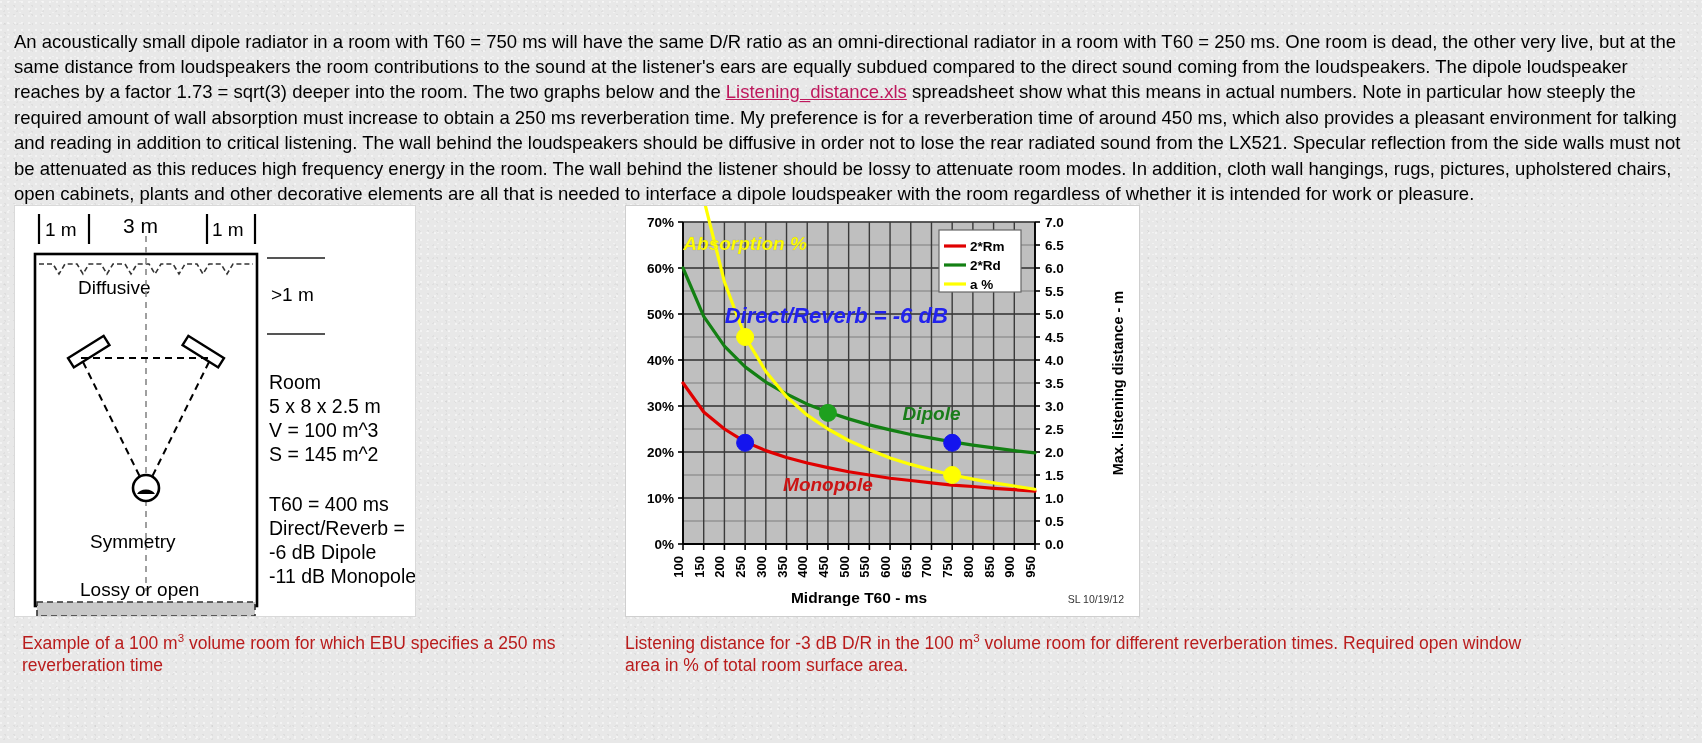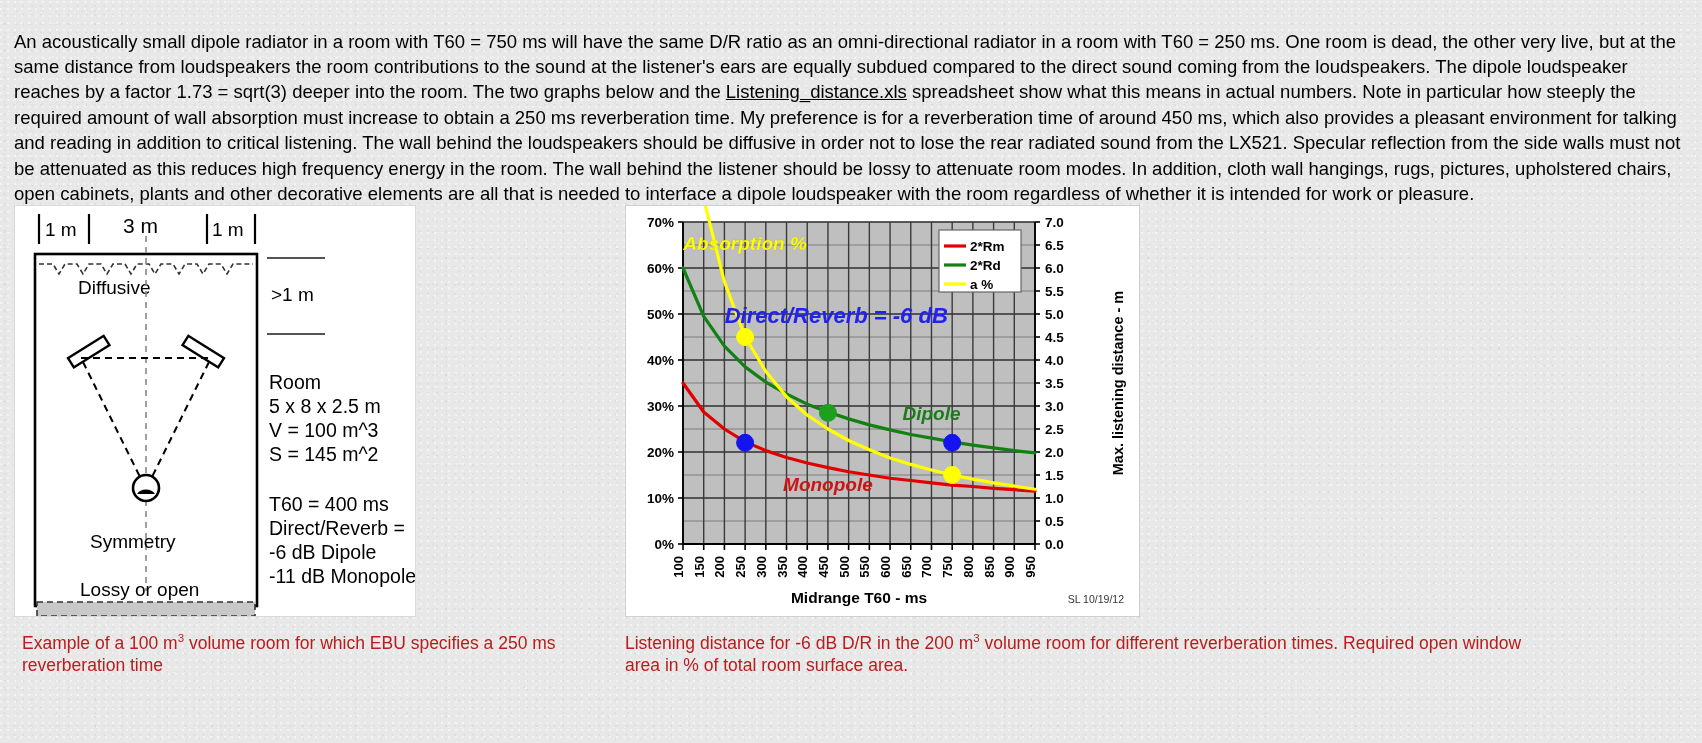--- a/index.html
+++ b/index.html
@@ -23,21 +23,21 @@
     opacity:.85;z-index:0;
   }
   .page{position:relative;z-index:1;width:1702px;height:743px;}
 
   
   .intro{
     position:absolute;left:14px;top:10px;width:1674px;
     font-size:18.5px;line-height:25.4px;
     color:#000;text-align:left;
   }
-  .intro a{color:#000000;text-decoration:underline;}
+  .intro a{color:#be185d;text-decoration:underline;}
 
   
   .fig-left{position:absolute;left:14px;top:205px;width:400px;height:410px;background:#ef4444;border:1px solid #d9d9d9;}
   .fig-right{position:absolute;left:625px;top:205px;width:513px;height:410px;background:#fff;border:1px solid #cfcfcf;}
 
   
   .room-svg{display:block;width:400px;height:410px;}
 
   
   .chart-svg{display:block;width:513px;height:410px;}
@@ -269,15 +269,15 @@
           <text x="344" y="83" font-size="13.5" font-weight="bold" font-family="'Liberation Sans',sans-serif" fill="#000">a %</text>
           <text x="233" y="397" text-anchor="middle" font-size="15.5" font-weight="bold" font-family="'Liberation Sans',sans-serif" fill="#000">Midrange T60 - ms</text>
           <text x="497" y="177" text-anchor="middle" font-size="14.5" font-weight="bold" font-family="'Liberation Sans',sans-serif" fill="#000" transform="rotate(-90 497 177)">Max. listening distance - m</text>
           <text x="498" y="397" text-anchor="end" font-size="10.5" font-family="'Liberation Sans',sans-serif" fill="#333">SL 10/19/12</text>
         </g>
     </svg>
   </div>
 
   <div class="cap cap-left"><span>Example of a 100 m</span><sup>3</sup><span> volume room for which EBU specifies a 250 ms reverberation time</span></div>
 
-  <div class="cap cap-right"><span>Listening distance for -6 dB D/R in the 200 m</span><sup>3</sup><span> volume room for different reverberation times. Required open window area in % of total room surface area.</span></div>
+  <div class="cap cap-right"><span>Listening distance for -3 dB D/R in the 100 m</span><sup>3</sup><span> volume room for different reverberation times. Required open window area in % of total room surface area.</span></div>
 
 </div>
 
 </body></html>

